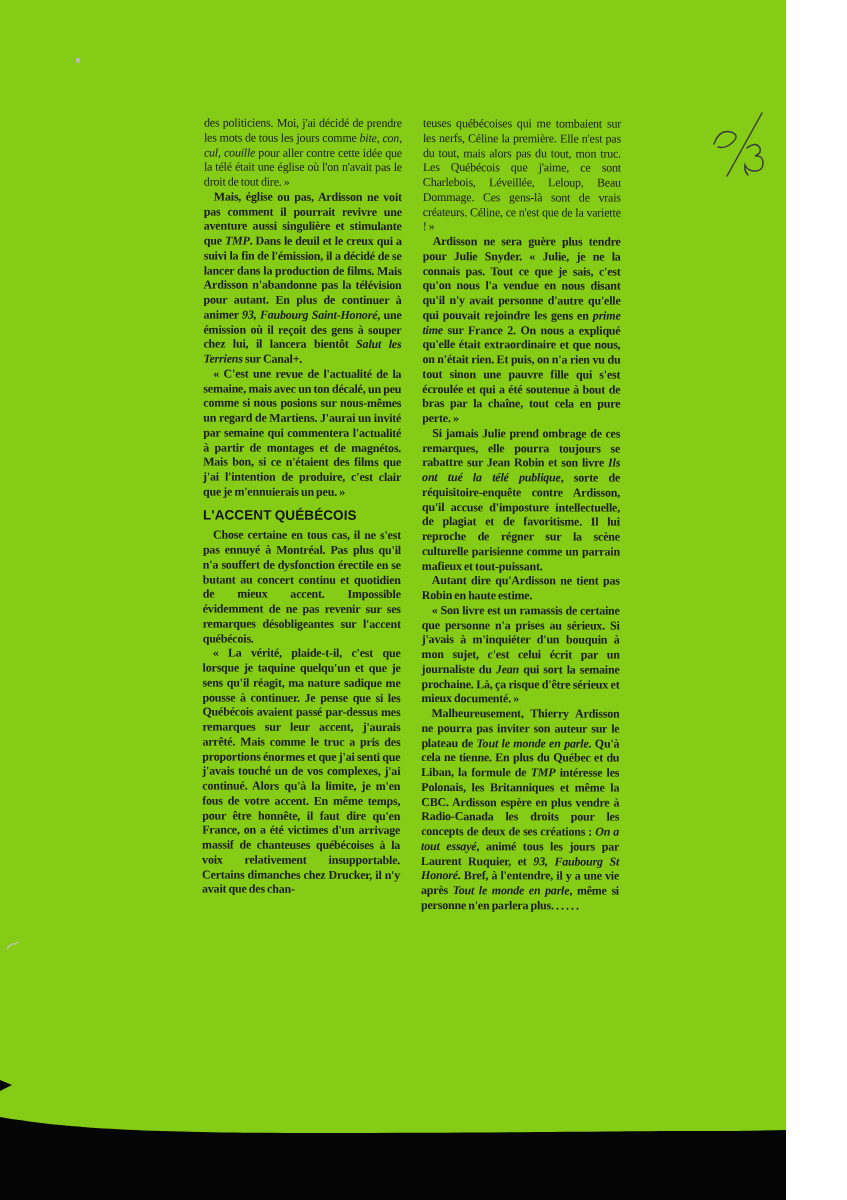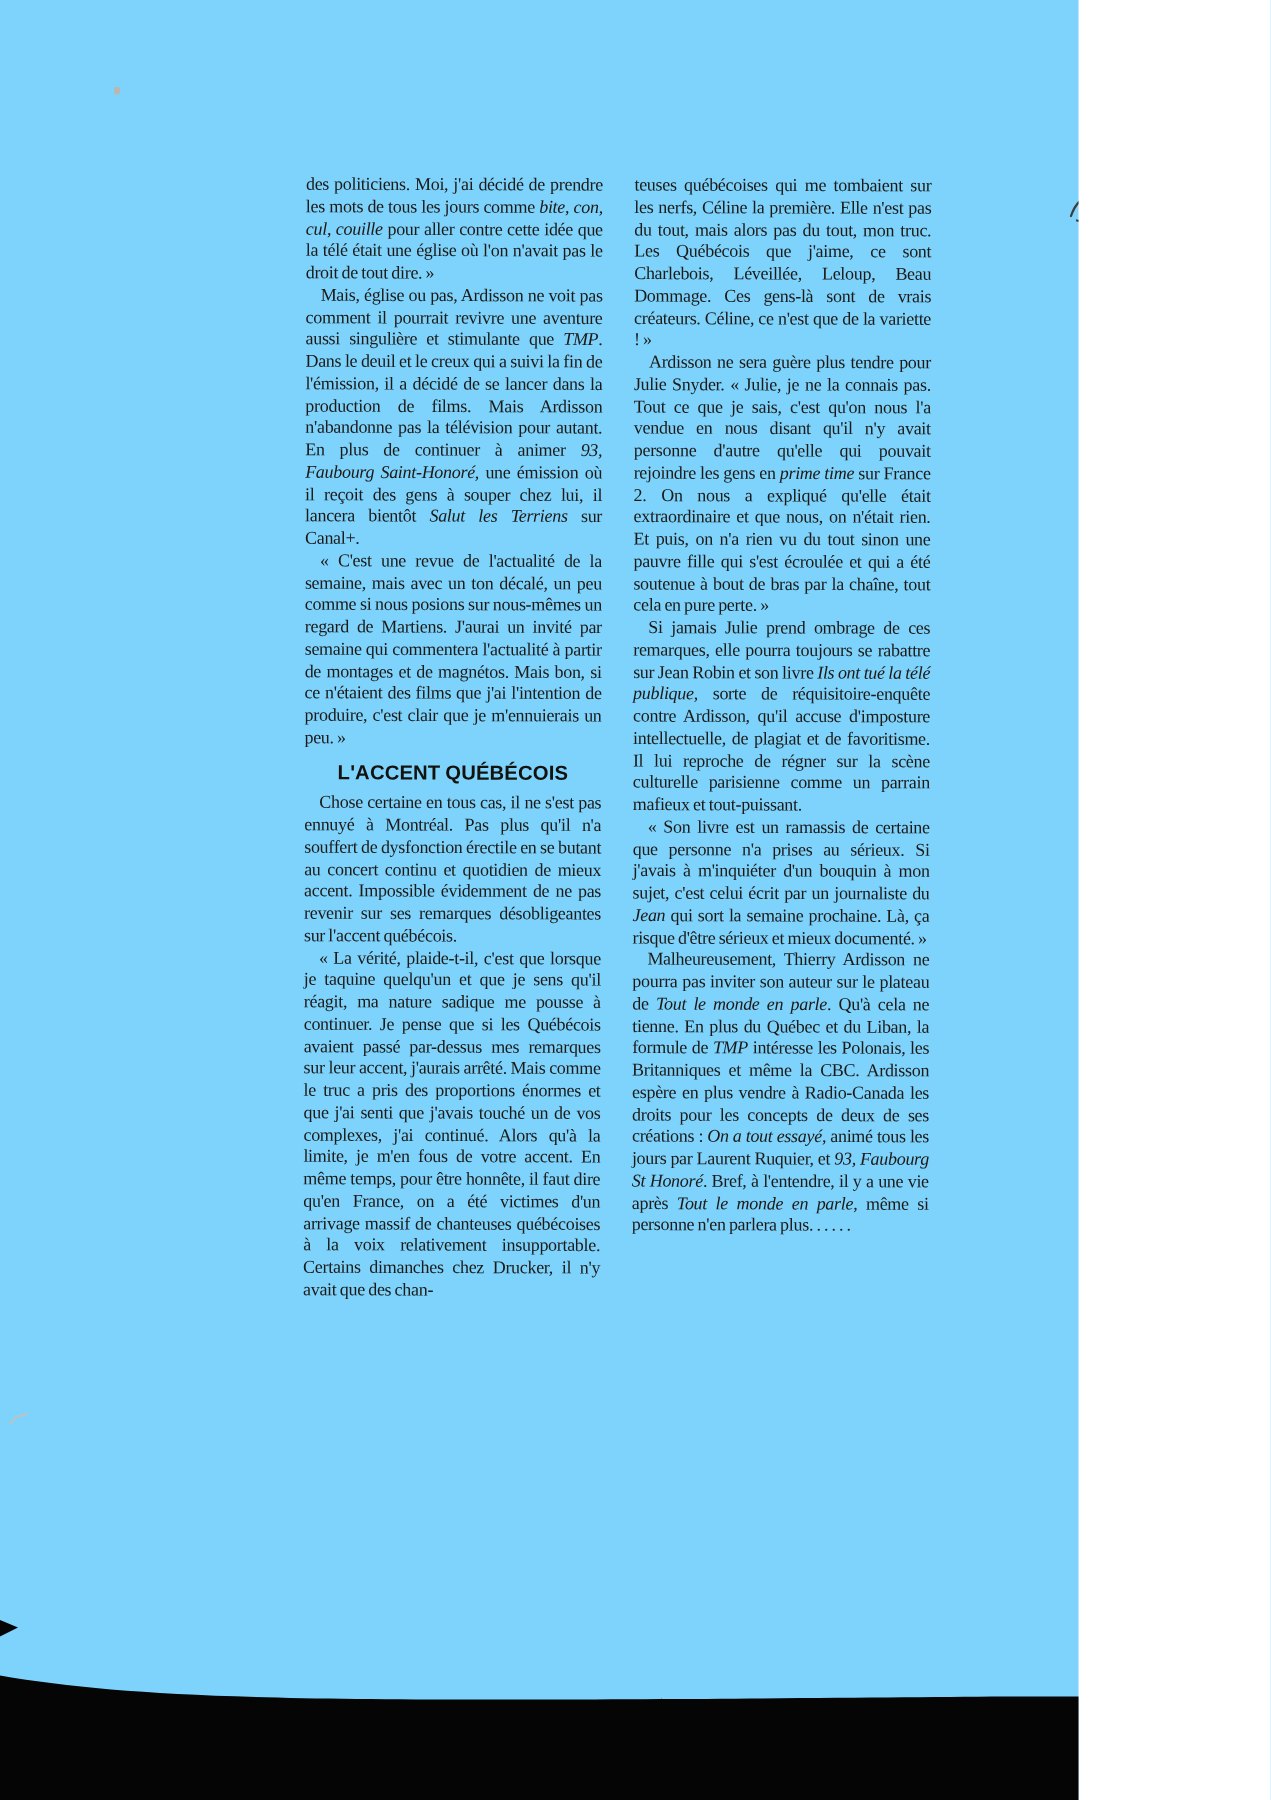--- a/index.html
+++ b/index.html
@@ -1,39 +1,39 @@
 <!DOCTYPE html>
 <html><head>
 <meta charset="utf-8">
 <style>
   html,body { margin:0; padding:0; background:#ffffff; }
   .page {
-    position:relative; width:719px; height:1200px;
-    background:#7dd3fc; overflow:hidden;
+    position:relative; width:786px; height:1200px;
+    background:#84cc16; overflow:hidden;
     font-family:"Liberation Serif", serif;
   }
   .article {
     position:absolute; left:203px; top:116px; width:417px;
     display:flex; gap:21px;
     transform:rotate(0.15deg);
   }
   .col {
     width:198px;
     font-size:12px; line-height:14.75px;
     letter-spacing:-0.2px; word-spacing:-0.6px;
     color:#1c1916;
     text-align:justify;
   }
   .col p { margin:0; }
-  .col p.indent { text-indent:10px; }
+  .col p.indent { text-indent:10px;font-weight:bold; }
   .col i { font-style:italic; }
   .col h3.heading {
     font-family:"Liberation Sans","DejaVu Sans",sans-serif;
     font-size:13.5px; font-weight:700; letter-spacing:0.1px;
-    color:#14120f; margin:9px 0 5px 0; text-align:center;
+    color:#14120f; margin:9px 0 5px 0; text-align:left;
   }
   .page-mark {
     position:absolute; left:700px; top:110px; width:92px; height:72px;
   }
   .page-mark svg { display:block; }
   .sr { position:absolute; width:1px; height:1px; overflow:hidden; clip:rect(0 0 0 0); white-space:nowrap; }
   .scan-band { position:absolute; left:0; top:1070px; width:847px; height:130px; }
   .speck-a {
     position:absolute; left:76px; top:58px; width:4px; height:5px;
     background:#b9b7b2; border-radius:1px;
@@ -69,20 +69,21 @@
         <p class="para indent"><span>Mais, église ou pas, Ardisson ne voit pas comment il pourrait revivre une aventure aussi singulière et stimulante que </span><i>TMP</i><span>. Dans le deuil et le creux qui a suivi la fin de l'émission, il a décidé de se lancer dans la production de films. Mais Ardisson n'abandonne pas la télévision pour autant. En plus de continuer à animer </span><i>93, Faubourg Saint-Honoré</i><span>, une émission où il reçoit des gens à souper chez lui, il lancera bientôt </span><i>Salut les Terriens</i><span> sur Canal+.</span></p>
         <p class="para indent"><span>« C'est une revue de l'actualité de la semaine, mais avec un ton décalé, un peu comme si nous posions sur nous-mêmes un regard de Martiens. J'aurai un invité par semaine qui commentera l'actualité à partir de montages et de magnétos. Mais bon, si ce n'étaient des films que j'ai l'intention de produire, c'est clair que je m'ennuierais un peu. »</span></p>
         <h3 class="heading">L'ACCENT QUÉBÉCOIS</h3>
         <p class="para indent"><span>Chose certaine en tous cas, il ne s'est pas ennuyé à Montréal. Pas plus qu'il n'a souffert de dysfonction érectile en se butant au concert continu et quotidien de mieux accent. Impossible évidemment de ne pas revenir sur ses remarques désobligeantes sur l'accent québécois.</span></p>
         <p class="para indent"><span>« La vérité, plaide-t-il, c'est que lorsque je taquine quelqu'un et que je sens qu'il réagit, ma nature sadique me pousse à continuer. Je pense que si les Québécois avaient passé par-dessus mes remarques sur leur accent, j'aurais arrêté. Mais comme le truc a pris des proportions énormes et que j'ai senti que j'avais touché un de vos complexes, j'ai continué. Alors qu'à la limite, je m'en fous de votre accent. En même temps, pour être honnête, il faut dire qu'en France, on a été victimes d'un arrivage massif de chanteuses québécoises à la voix relativement insupportable. Certains dimanches chez Drucker, il n'y avait que des chan-</span></p>
       </div>
     <div class="col">
         <p class="para"><span>teuses québécoises qui me tombaient sur les nerfs, Céline la première. Elle n'est pas du tout, mais alors pas du tout, mon truc. Les Québécois que j'aime, ce sont Charlebois, Léveillée, Leloup, Beau Dommage. Ces gens-là sont de vrais créateurs. Céline, ce n'est que de la variette ! »</span></p>
         <p class="para indent"><span>Ardisson ne sera guère plus tendre pour Julie Snyder. « Julie, je ne la connais pas. Tout ce que je sais, c'est qu'on nous l'a vendue en nous disant qu'il n'y avait personne d'autre qu'elle qui pouvait rejoindre les gens en </span><i>prime time</i><span> sur France 2. On nous a expliqué qu'elle était extraordinaire et que nous, on n'était rien. Et puis, on n'a rien vu du tout sinon une pauvre fille qui s'est écroulée et qui a été soutenue à bout de bras par la chaîne, tout cela en pure perte. »</span></p>
         <p class="para indent"><span>Si jamais Julie prend ombrage de ces remarques, elle pourra toujours se rabattre sur Jean Robin et son livre </span><i>Ils ont tué la télé publique</i><span>, sorte de réquisitoire-enquête contre Ardisson, qu'il accuse d'imposture intellectuelle, de plagiat et de favoritisme. Il lui reproche de régner sur la scène culturelle parisienne comme un parrain mafieux et tout-puissant.</span></p>
+        <p class="para indent"><span>Autant dire qu'Ardisson ne tient pas Robin en haute estime.</span></p>
         <p class="para indent"><span>« Son livre est un ramassis de certaine que personne n'a prises au sérieux. Si j'avais à m'inquiéter d'un bouquin à mon sujet, c'est celui écrit par un journaliste du </span><i>Jean</i><span> qui sort la semaine prochaine. Là, ça risque d'être sérieux et mieux documenté. »</span></p>
         <p class="para indent"><span>Malheureusement, Thierry Ardisson ne pourra pas inviter son auteur sur le plateau de </span><i>Tout le monde en parle</i><span>. Qu'à cela ne tienne. En plus du Québec et du Liban, la formule de </span><i>TMP</i><span> intéresse les Polonais, les Britanniques et même la CBC. Ardisson espère en plus vendre à Radio-Canada les droits pour les concepts de deux de ses créations : </span><i>On a tout essayé</i><span>, animé tous les jours par Laurent Ruquier, et </span><i>93, Faubourg St Honoré</i><span>. Bref, à l'entendre, il y a une vie après </span><i>Tout le monde en parle</i><span>, même si personne n'en parlera plus. . . . . .</span></p>
       </div>
   </div>
 
   <svg class="scan-band" viewBox="0 0 847 130" preserveAspectRatio="none">
     <path d="M0,10 L12,15 L0,21 Z" fill="#050505"></path>
     <path d="M0,47 C70,59 150,63 320,63 C500,63 620,61 700,61 C760,61 805,60 847,57 L847,130 L0,130 Z" fill="#050505"></path>
   </svg>
 

